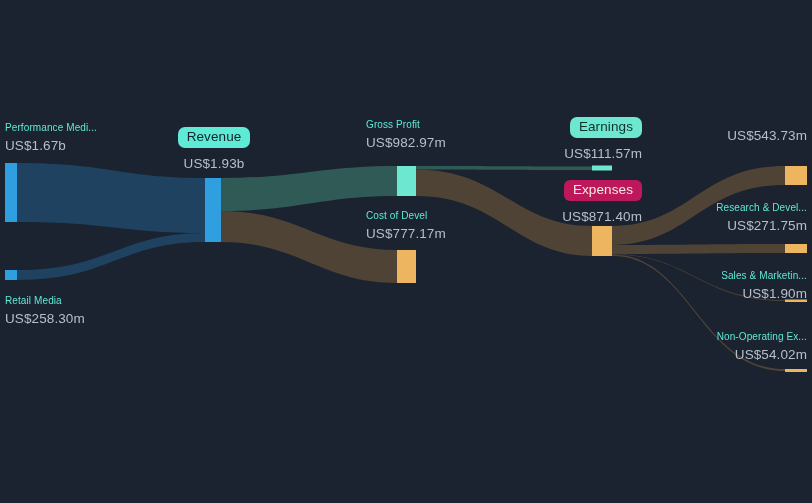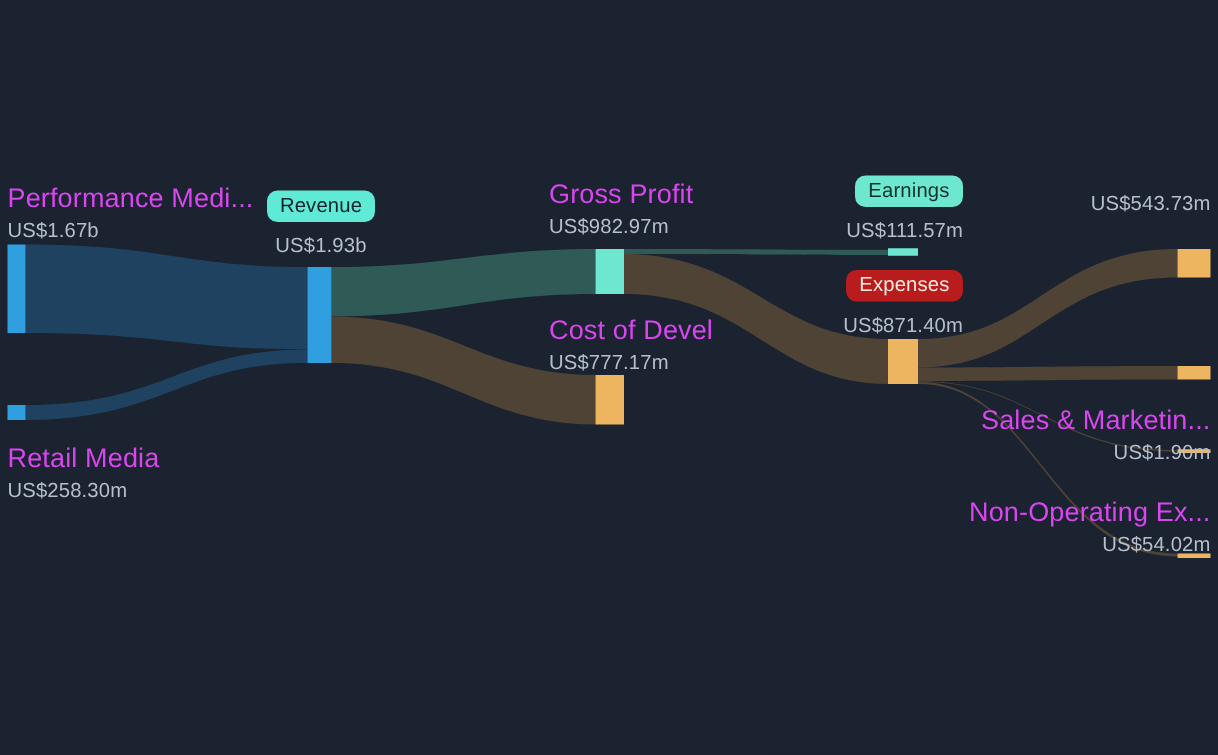--- a/index.html
+++ b/index.html
@@ -30,22 +30,22 @@
     display: block;
   }
   .lbl {
     position: absolute;
     white-space: nowrap;
     line-height: 1.0;
     pointer-events: none;
   }
   .lbl .name {
     display: block;
-    font-size: 18px;
-    color: #d946ef;
+    font-size: 10px;
+    color: #5eead4;
     letter-spacing: 0.1px;
   }
   .lbl .val {
     display: block;
     font-size: 13.5px;
     color: #b6bfcb;
     margin-top: 6px;
     letter-spacing: 0.1px;
   }
   .lbl.right { text-align: right; }
@@ -172,28 +172,32 @@
     <span class="name">Cost of Devel</span>
     <span class="val">US$777.17m</span>
   </div>
 
   <div class="badge-wrap rightal" style="left:470px; top:117px; width:172px;">
     <span class="badge" style="background:#6ee7d0; color:#12302a;">Earnings</span>
     <span class="badge-val">US$111.57m</span>
   </div>
 
   <div class="badge-wrap rightal" style="left:470px; top:180px; width:172px;">
-    <span class="badge" style="background:#b91c1c; color:#f2ece0;">Expenses</span>
+    <span class="badge" style="background:#be185d; color:#f2ece0;border-radius:6px;">Expenses</span>
     <span class="badge-val">US$871.40m</span>
   </div>
 
   <div class="lbl right" style="left:600px; top:123px; width:207px;">
     <span class="val">US$543.73m</span>
   </div>
 
+  <div class="lbl right" style="left:600px; top:203px; width:207px;">
+    <span class="name">Research &amp; Devel...</span>
+    <span class="val">US$271.75m</span>
+  </div>
 
   <div class="lbl right" style="left:600px; top:271px; width:207px;">
     <span class="name">Sales &amp; Marketin...</span>
     <span class="val">US$1.90m</span>
   </div>
 
   <div class="lbl right" style="left:600px; top:332px; width:207px;">
     <span class="name">Non-Operating Ex...</span>
     <span class="val">US$54.02m</span>
   </div>

